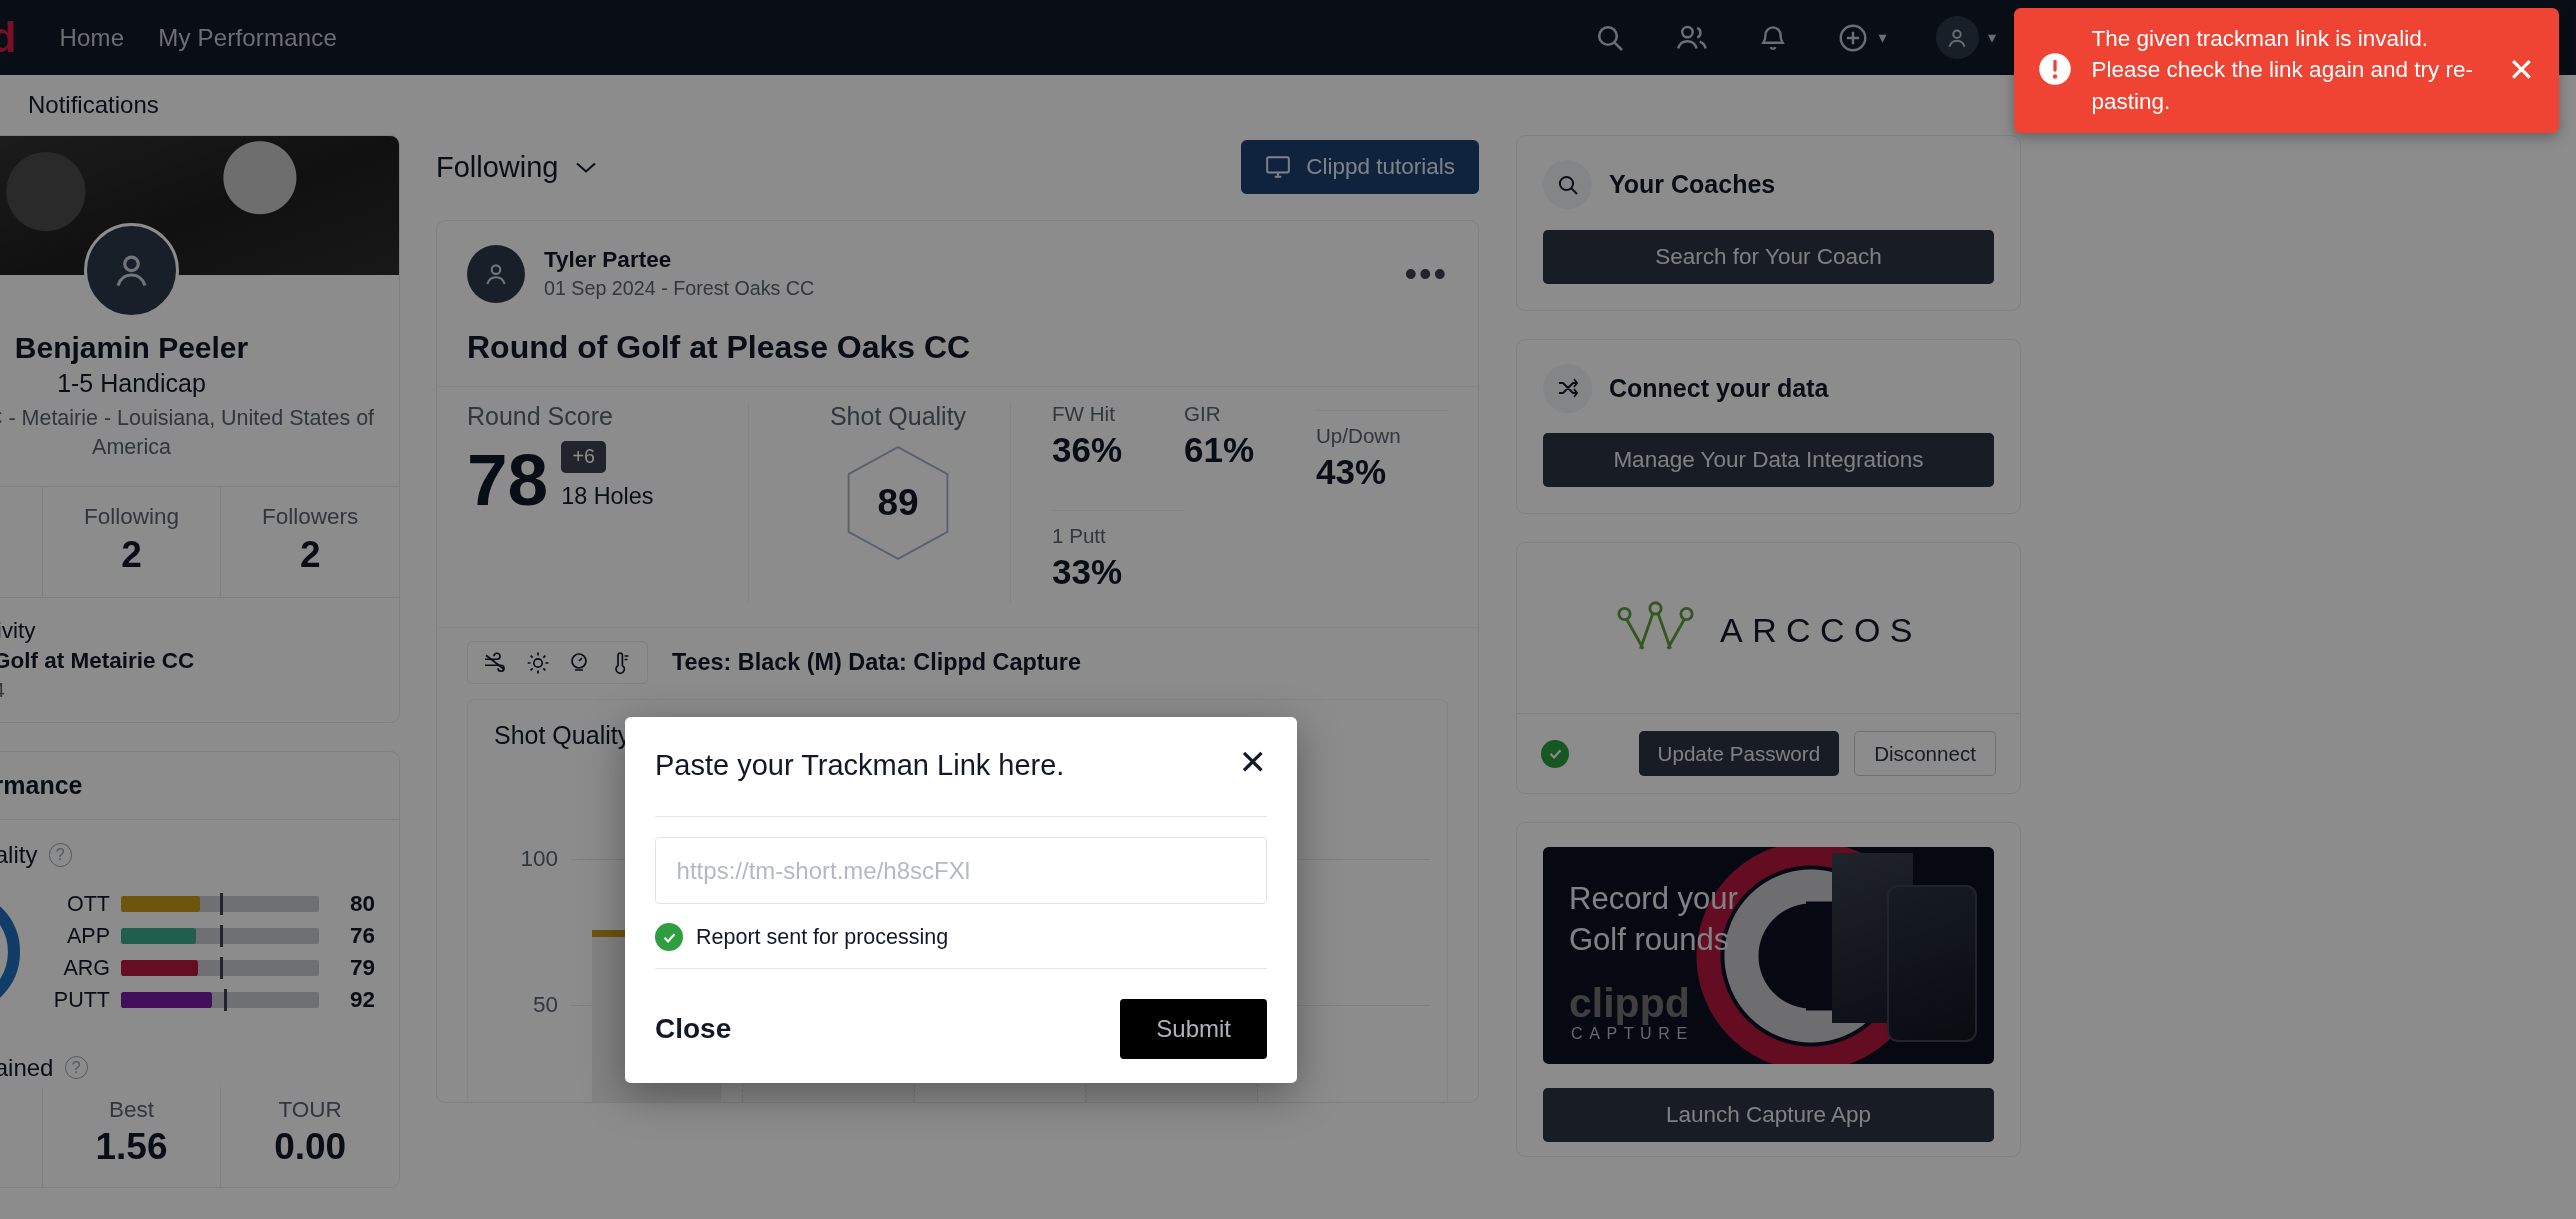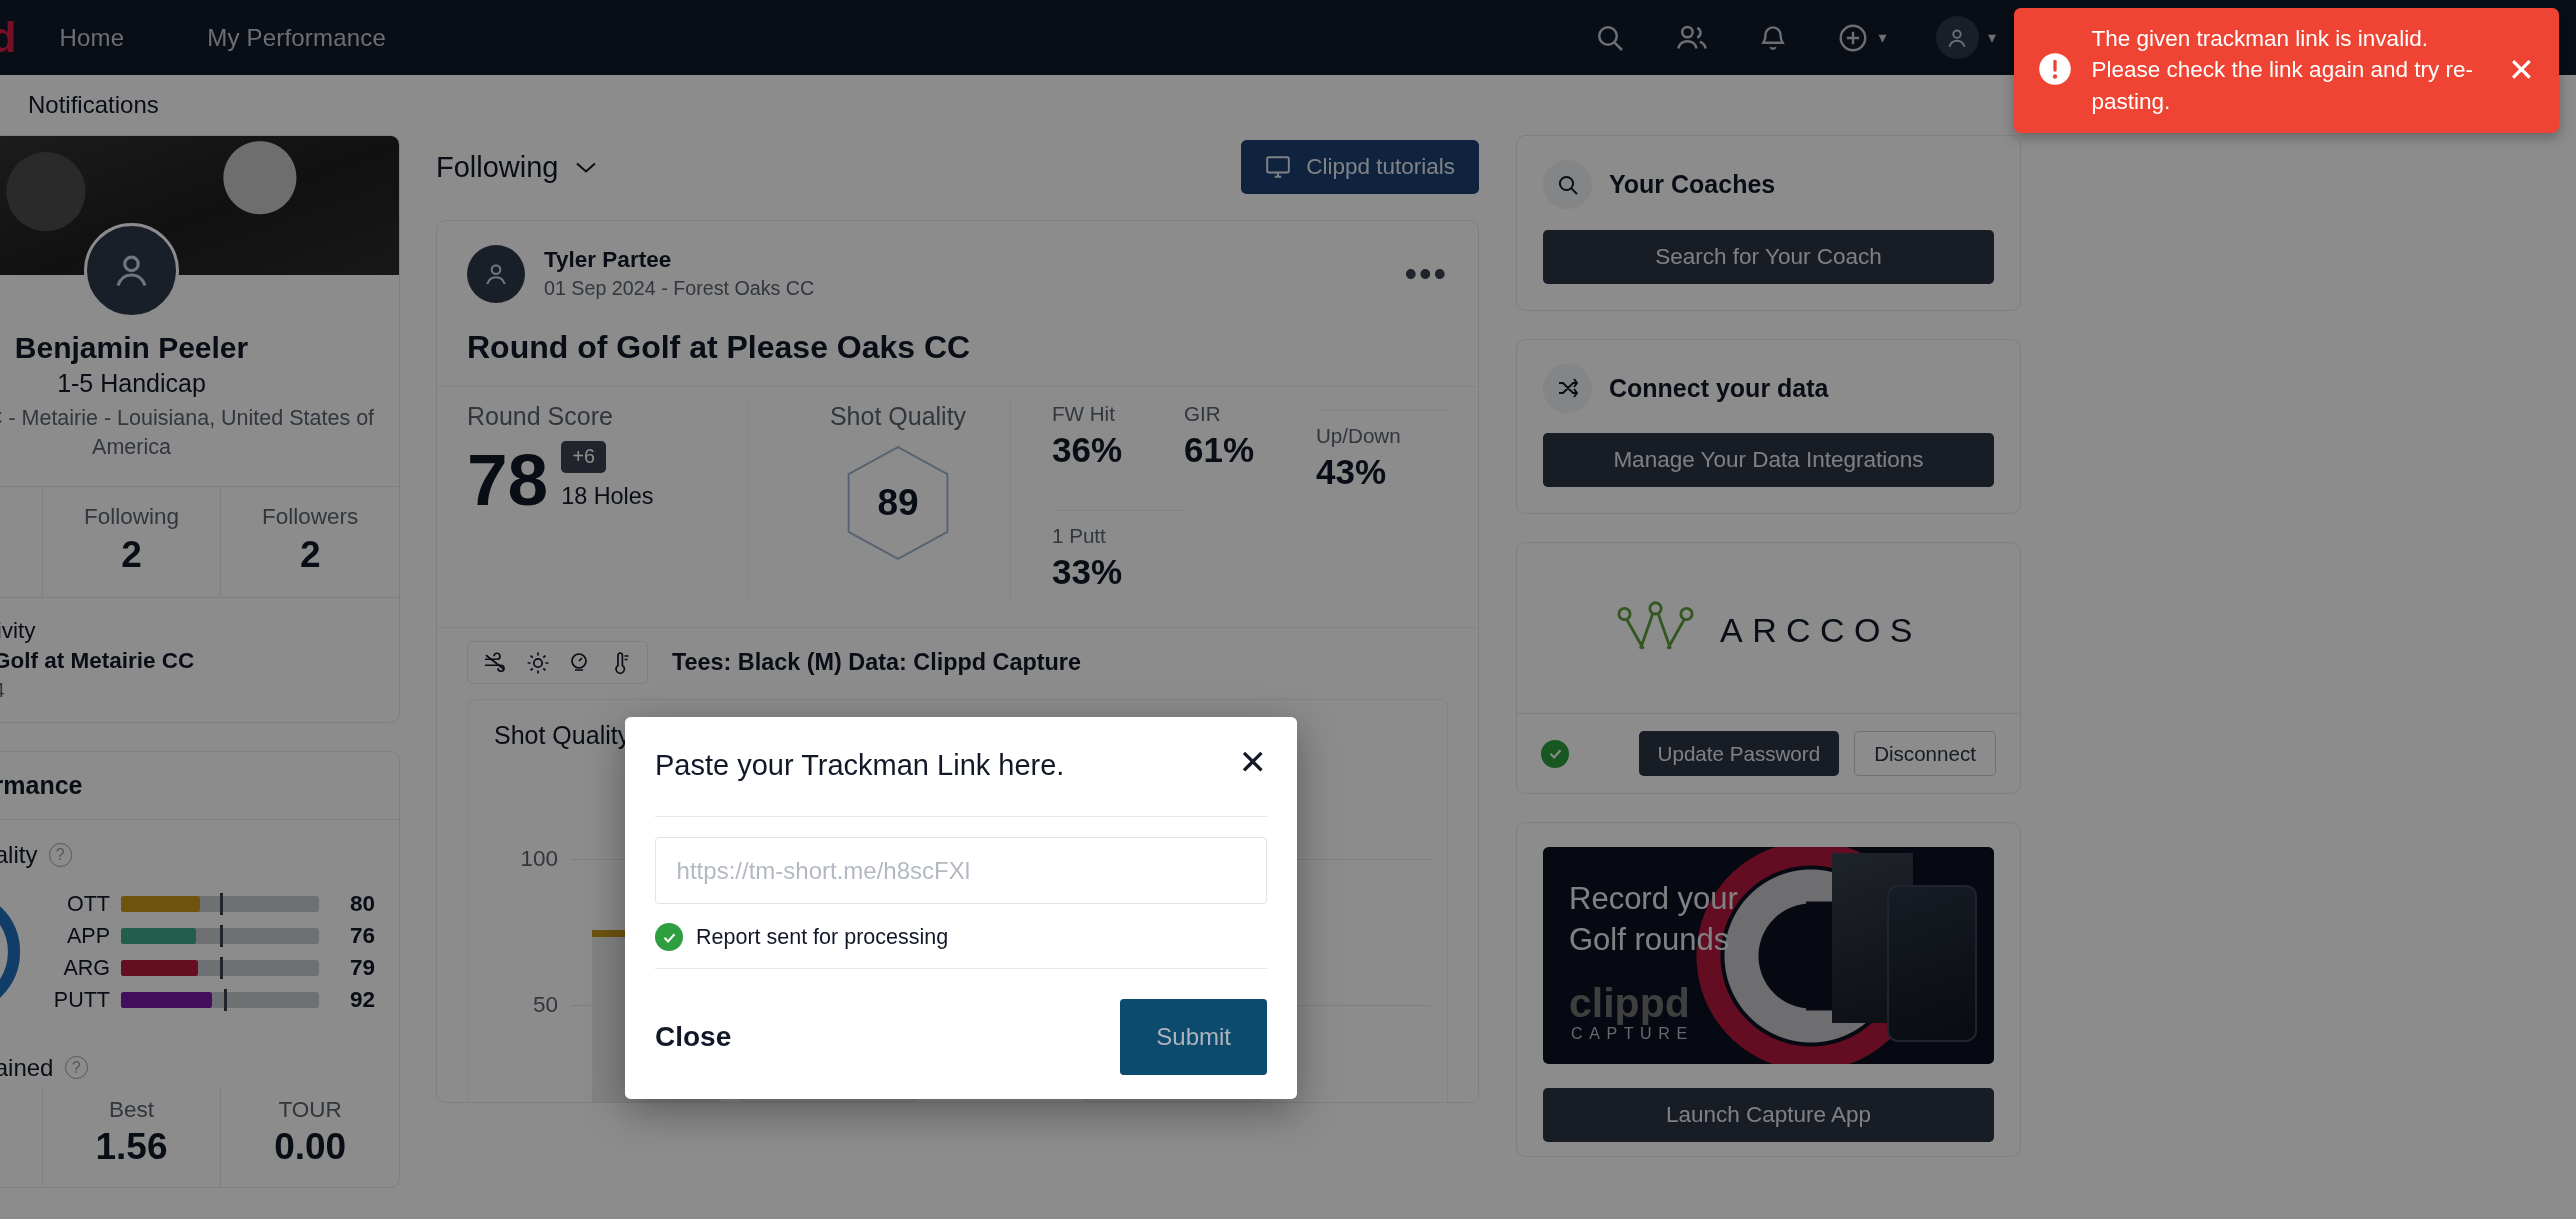--- a/index.html
+++ b/index.html
@@ -20,21 +20,21 @@
   
   .topnav {
     position: absolute; left: 0; top: 0; width: 2576px; height: 75px;
     background: #111927; display: flex; align-items: center; z-index: 30;
   }
   .brand {
     width: 37px; margin-left: -20.6px; display: flex; align-items: center;
     justify-content: flex-end; color: #d81e45; font-size: 43px;
     font-weight: 700; line-height: 1;
   }
-  .nav-links { display: flex; align-items: center; gap: 83px; margin-left: 43px; }
+  .nav-links { display: flex; align-items: center; gap: 34px; margin-left: 43px; }
   .nav-link { color: #c3c8d0; font-size: 24px; letter-spacing: 0.2px; cursor: pointer; }
   .nav-right { margin-left: auto; display: flex; align-items: center; gap: 49px; margin-right: 580px; }
   .nav-ic { display: flex; align-items: center; gap: 9.4px; cursor: pointer; }
   .nav-ic svg { display: block; }
   .avatar-btn {
     width: 43px; height: 43px; border-radius: 50%; background: #2f3a4b;
     display: flex; align-items: center; justify-content: center;
   }
   .chev { color: #c3c8d0; font-size: 16px; line-height: 1; }
 
@@ -265,22 +265,22 @@
     padding: 0 20.6px; font-size: 24px; color: #121828; font-family: inherit;
     background: #fff; outline: none;
   }
   .m-input::placeholder { color: #b4b9c1; }
   .m-status { display: flex; align-items: center; gap: 13px; margin-top: 19px; }
   .m-status-t { font-size: 21.5px; color: #121828; }
   .m-rule2 { height: 0.9px; background: #e4e7ec; margin: 17px 0 0; }
   .m-foot { display: flex; align-items: center; padding-top: 30px; }
   .m-close { font-size: 28px; font-weight: 700; color: #121828; cursor: pointer; }
   .m-submit {
-    margin-left: auto; background: #0c4a6e; color: #aeb3bb; border: 0;
-    border-radius: 3.7px; height: 76px; padding: 0 36px; font-size: 24px;
+    margin-left: auto; background: #000000; color: #aeb3bb; border: 0;
+    border-radius: 3.7px; height: 60px; padding: 0 36px; font-size: 24px;
     cursor: not-allowed; font-family: inherit;
   }
 </style>
 </head>
 <body>
 
 <div id="root">
 
   <div class="page">
 

